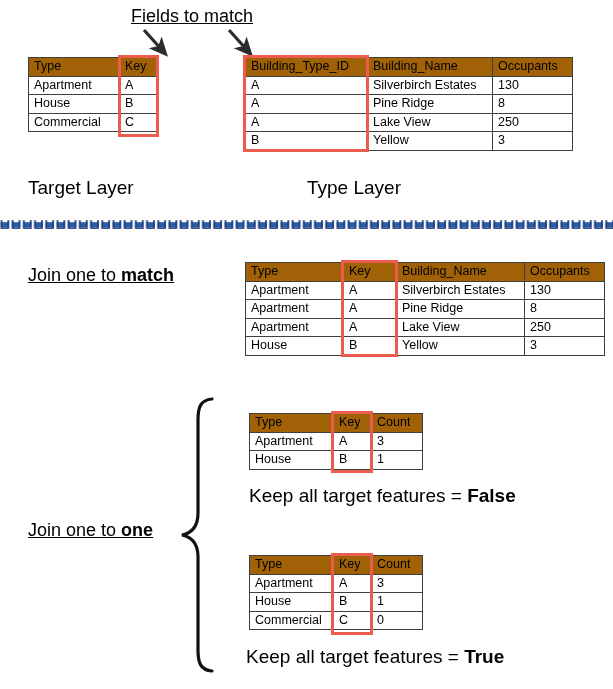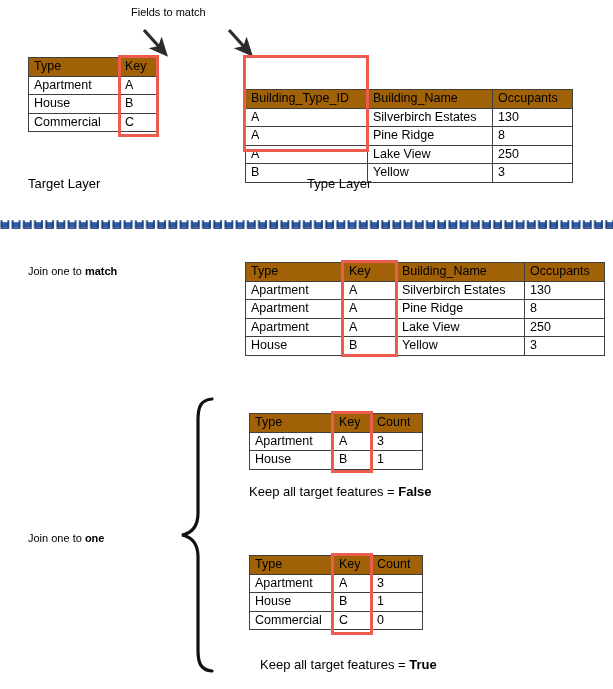--- a/index.html
+++ b/index.html
@@ -45,25 +45,25 @@
   
   .keybox {
     position: absolute;
     border: 3px solid #eb5b4e;
     box-sizing: border-box;
     pointer-events: none;
   }
 
   
   .label {
-    font-size: 13px;
+    font-size: 19px;
     line-height: 1.15;
     white-space: nowrap;
   }
-  .label.big { font-size: 11px; }
+  .label.big { font-size: 18px; text-decoration: underline; }
   .label b { font-weight: bold; }
 
   
   .arrow-svg { display: block; }
 
   
   .divider {
     position: absolute;
     left: 0;
     top: 218px;
@@ -127,21 +127,21 @@
       <tr>
         <td>Commercial</td>
         <td>C</td>
       </tr>
     </tbody>
   </table>
   <div class="keybox" style="left:90px; top:-2px; width:41px; height:82px;"></div>
 </div>
 
 <div class="abs" style="left:245px; top:57px;">
-  <table class="grid" style="width:327px;margin-top:32px;">
+  <table class="grid" style="width:327px;">
     <colgroup>
         <col style="width:122px">
         <col style="width:125px">
         <col style="width:80px">
       </colgroup>
     <thead>
       <tr>
         <th>Building_Type_ID</th>
         <th>Building_Name</th>
         <th>Occupants</th>
@@ -249,21 +249,21 @@
     <path d="M34,3
              C22,4 20,12 20,24
              L20,117
              C20,131 14,137 4,139
              C14,141 20,147 20,161
              L20,254
              C20,266 22,274 34,275" fill="none" stroke="#111111" stroke-width="3.2" stroke-linecap="round"></path>
   </svg>
 </div>
 
-<div class="abs label big" style="left:28px; top:532px;text-align:center;">
+<div class="abs label big" style="left:28px; top:520px;text-align:center;">
   <span>Join one to </span><b>one</b>
 </div>
 
 <div class="abs" style="left:249px; top:413px;">
   <table class="grid" style="width:173px;">
     <colgroup>
         <col style="width:84px">
         <col style="width:38px">
         <col style="width:51px">
       </colgroup>
@@ -322,15 +322,15 @@
       <tr>
         <td>Commercial</td>
         <td>C</td>
         <td>0</td>
       </tr>
     </tbody>
   </table>
   <div class="keybox" style="left:82px; top:-2px; width:42px; height:82px;"></div>
 </div>
 
-<div class="abs label" style="left:260px; top:646px;margin-top:12px;">
+<div class="abs label" style="left:246px; top:646px;">
   <span>Keep all target features = </span><b>True</b>
 </div>
 
 </body></html>

